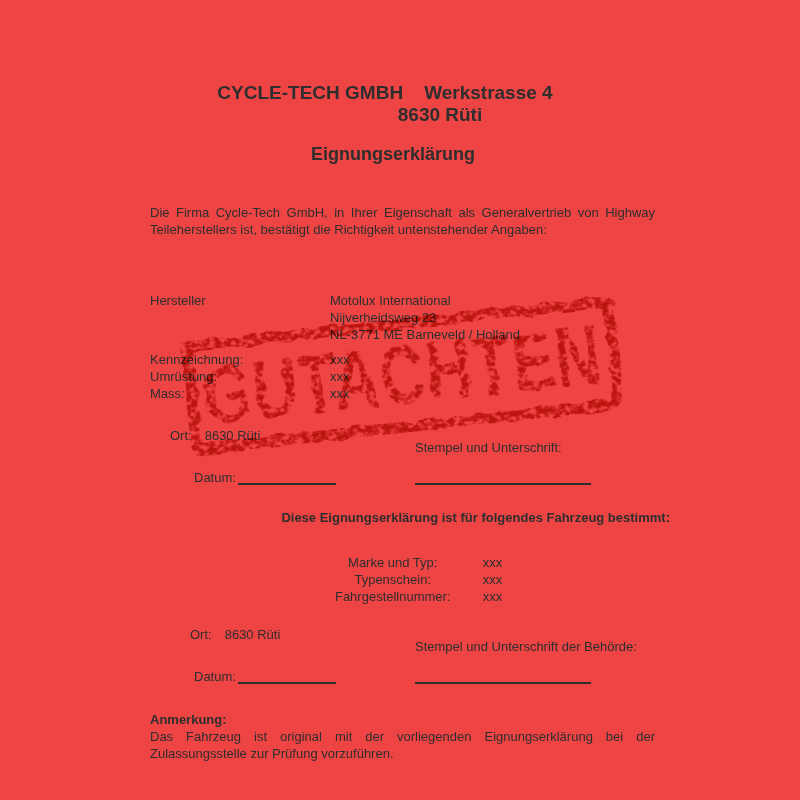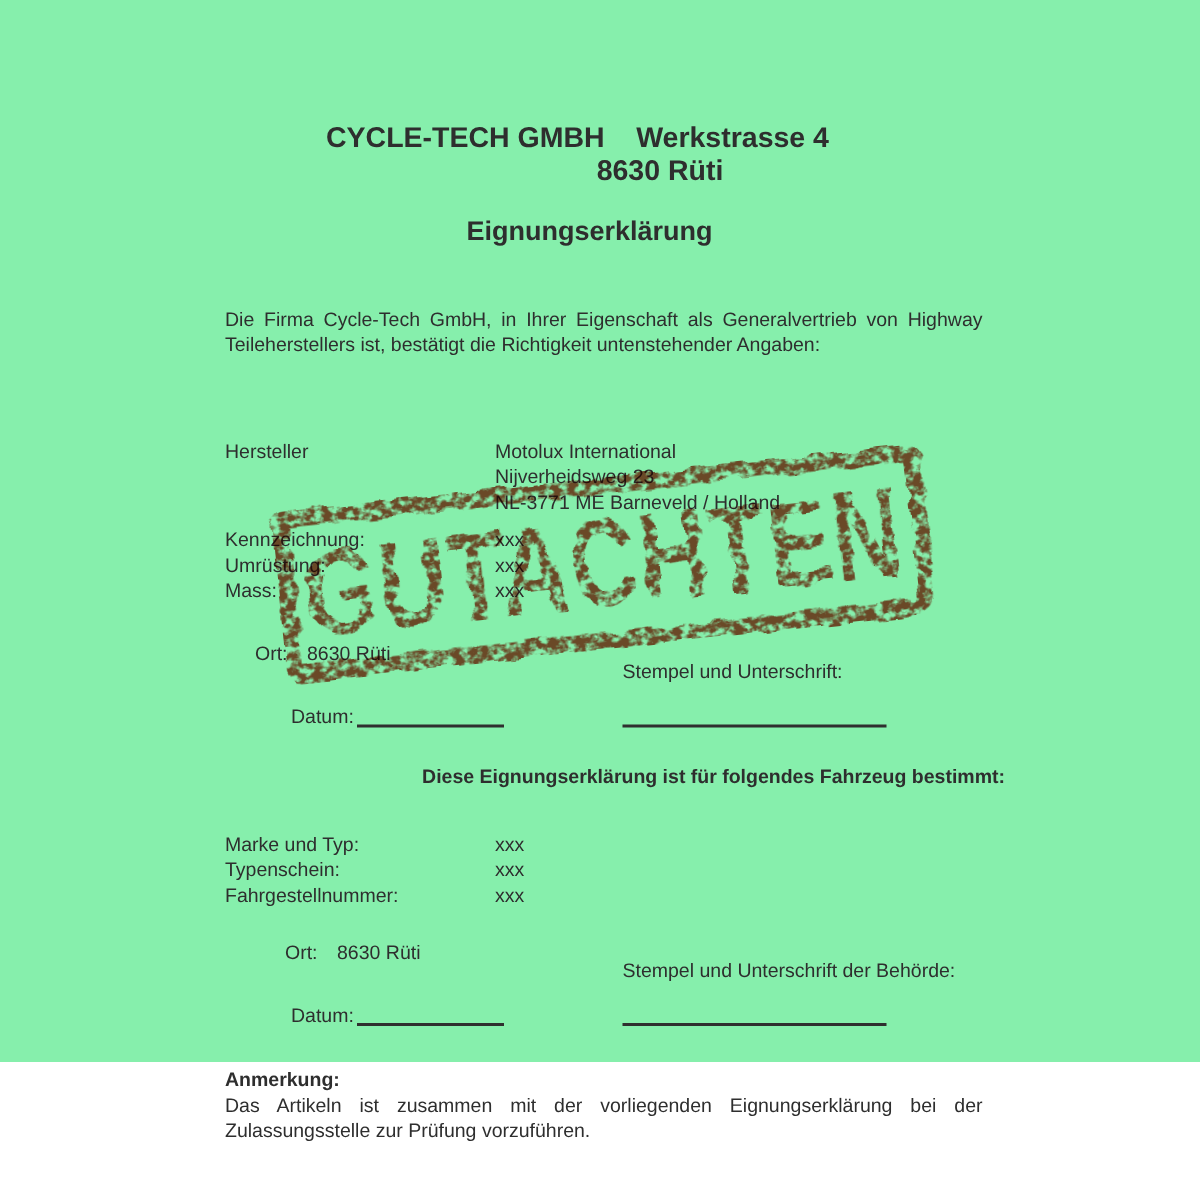--- a/index.html
+++ b/index.html
@@ -1,21 +1,21 @@
 <!DOCTYPE html>
 <html style="--stamp-red: #c5402b;"><head>
 <meta charset="utf-8">
 <style>
   html,body{margin:0;padding:0;background:#ffffff;}
   body{
     width:800px;height:800px;overflow:hidden;
     font-family:"Liberation Sans","DejaVu Sans",sans-serif;
     color:#2e2e2e;
   }
-  .page{position:relative;width:800px;height:708px;background:#86efac;}
+  .page{position:relative;width:800px;height:800px;background:#ef4444;}
   .abs{position:absolute;}
 
   
   .hdr{left:0;width:800px;text-align:center;font-weight:bold;white-space:nowrap;}
   .hdr-l1{top:82px;left:-15px;font-size:19px;display:flex;justify-content:center;gap:21px;}
   .hdr-l2{top:104px;left:40px;font-size:19px;}
   .doc-title{top:144px;left:-7px;font-size:18px;}
 
   
   .body-line{font-size:13px;line-height:17px;}
@@ -23,21 +23,21 @@
   .jline{font-size:13px;line-height:17px;text-align:justify;text-align-last:justify;white-space:normal;}
   .jline.last{text-align-last:left;}
 
   .label-col{display:inline-block;width:180px;}
   .frow{position:relative;height:17px;font-size:13px;line-height:17px;}
 
   .man-block{left:150px;width:505px;}
   .man-name-block{position:absolute;left:180px;top:0;}
 
   .fields-block{left:150px;width:505px;}
-  .vehicle-rows{left:150px;width:505px;}
+  .vehicle-rows{left:150px;width:505px;text-align:center;}
 
   .sec-heading{left:150px;width:520px;font-size:13px;font-weight:bold;line-height:17px;text-align:right;}
 
   .ortline{height:17px;font-size:13px;line-height:17px;}
   .ort1{left:150px;width:520px;top:427px;}
   .ort2{left:150px;width:520px;top:626px;}
   .ort1 .ort-label{margin-left:20px;}
   .ort2 .ort-label{margin-left:40px;}
   .ort-value{margin-left:13px;}
   .stamp-sig-label{position:absolute;left:265px;top:12px;}
@@ -151,21 +151,21 @@
     <span class="stamp-sig-label">Stempel und Unterschrift der Behörde:</span>
   </div>
   <div class="datumline datum2">
     <span class="datum-label">Datum:</span>
     <span class="ul ul1"></span>
     <span class="ul ul2"></span>
   </div>
 
   <div class="abs note-heading">Anmerkung:</div>
   <div class="abs jpara note-para">
-    <div class="jline">Das Artikeln ist zusammen mit der vorliegenden Eignungserklärung bei der</div>
+    <div class="jline">Das Fahrzeug ist original mit der vorliegenden Eignungserklärung bei der</div>
     <div class="jline last">Zulassungsstelle zur Prüfung vorzuführen.</div>
   </div>
 
   <div class="stamp">
     <span class="stamp-text">GUTACHTEN</span>
   </div>
 
 </div>
 
 </body></html>

